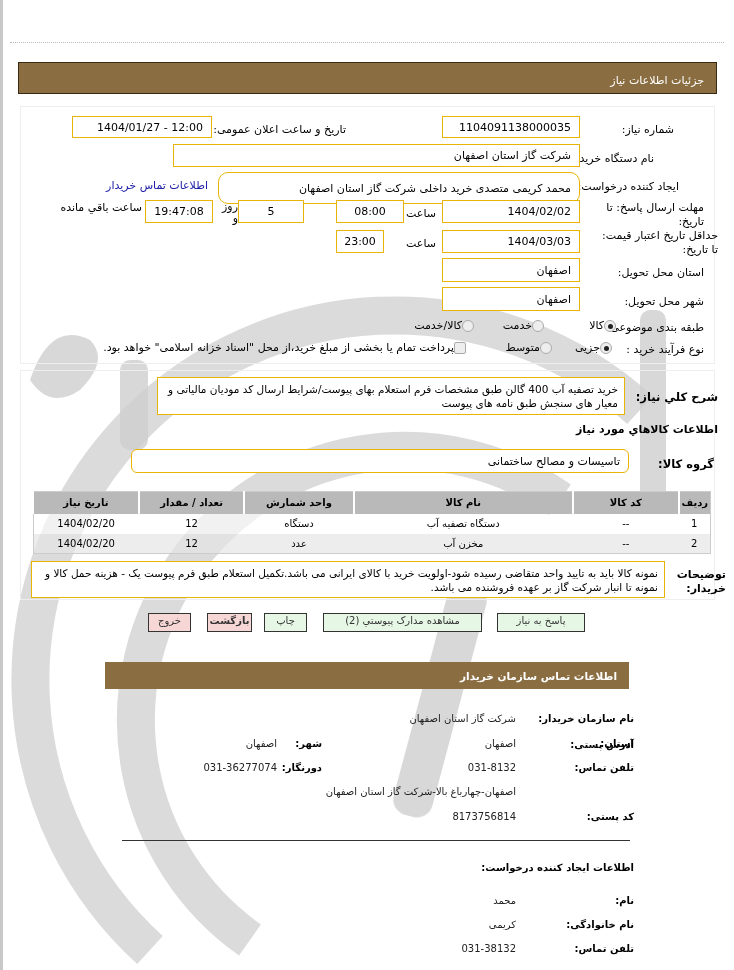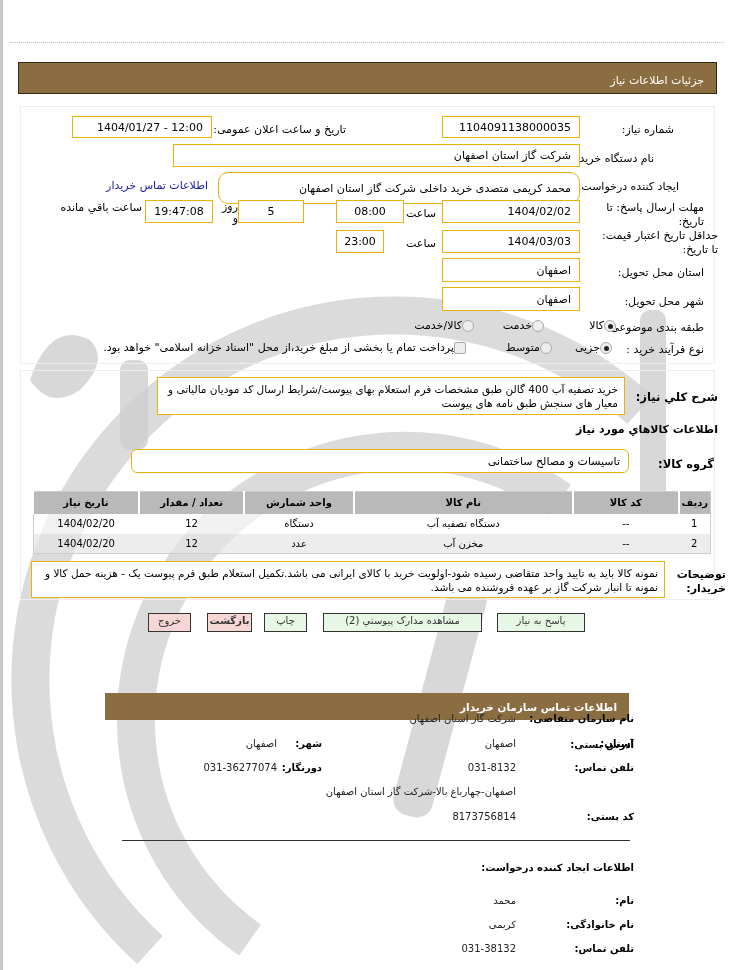--- a/index.html
+++ b/index.html
@@ -30,21 +30,21 @@
   table.items { position: absolute; left: 32px; top: 491px; width: 679px; border-collapse: collapse; z-index: 2; font-size: 10px; border: 1px solid #ccc; }
   table.items th { background: #b9b9b9; color: #000; font-weight: bold; height: 22px; border-left: 2px solid #fff; font-size: 10px; }
   table.items td { height: 20px; text-align: center; }
   table.items tr.r1 td { background: rgba(255,255,255,0.6); }
   table.items tr.r2 td { background: rgba(230,230,230,0.7); }
 
   .btn { position: absolute; height: 19px; border: 1px solid #333; font-size: 10px; display: flex; align-items: flex-start; justify-content: center; padding-top: 1px; cursor: pointer; z-index: 2; color: #333; overflow: hidden; }
   .btn.green { background: #e6f7e6; }
   .btn.red { background: #f7d6d6; }
 
-  .contact-header { position: absolute; left: 105px; top: 662px; width: 524px; height: 27px; background: #8b6d42; color: #fff; font-weight: bold; font-size: 10.5px; padding: 8px 12px 0 0; z-index: 2; margin-top: 31px; }
+  .contact-header { position: absolute; left: 105px; top: 662px; width: 524px; height: 27px; background: #8b6d42; color: #fff; font-weight: bold; font-size: 10.5px; padding: 8px 12px 0 0; z-index: 2; }
   .c-lbl { position: absolute; font-weight: bold; font-size: 10px; z-index: 2; white-space: nowrap; }
   .c-val { position: absolute; font-size: 10px; z-index: 2; white-space: nowrap; color: #222; }
   .hr { position: absolute; left: 122px; top: 840px; width: 508px; border-top: 1px solid #333; z-index: 2; }
 </style>
 </head>
 <body>
 
 <div class="left-bar"></div>
 <div class="dotted-top"></div>
 
@@ -166,21 +166,21 @@
 <div class="box" style="left:31px; top:561px; width:634px; height:37px; white-space:normal; align-items:flex-start; padding:4px 6px; line-height:14px; font-size:10.5px;">نمونه کالا باید به تایید واحد متقاضی رسیده شود-اولویت خرید با کالای ایرانی می باشد.تکمیل استعلام طبق فرم پیوست یک - هزینه حمل کالا و نمونه تا انبار شرکت گاز بر عهده فروشنده می باشد.</div>
 
 <div class="btn green" style="left:497px; top:613px; width:88px;">پاسخ به نیاز</div>
 <div class="btn green" style="left:323px; top:613px; width:159px;">مشاهده مدارک پیوستي (2)</div>
 <div class="btn green" style="left:264px; top:613px; width:43px;">چاپ</div>
 <div class="btn red" style="left:207px; top:613px; width:45px;font-weight:bold;">بازگشت</div>
 <div class="btn red" style="left:148px; top:613px; width:43px;">خروج</div>
 
 <div class="contact-header">اطلاعات تماس سازمان خریدار</div>
 
-<div class="c-lbl" style="right:100px; top:713px;">نام سازمان متقاضی:</div>
+<div class="c-lbl" style="right:100px; top:713px;">نام سازمان خریدار:</div>
 <div class="c-val" style="right:218px; top:713px;">شرکت گاز استان اصفهان</div>
 
 <div class="c-lbl" style="right:100px; top:738px;">استان:</div>
 <div class="c-val" style="right:218px; top:738px;">اصفهان</div>
 <div class="c-lbl" style="right:412px; top:738px;">شهر:</div>
 <div class="c-val" style="right:457px; top:738px;">اصفهان</div>
 
 <div class="c-lbl" style="right:100px; top:762px;">تلفن تماس:</div>
 <div class="c-val" style="right:218px; top:762px;">031-8132</div>
 <div class="c-lbl" style="right:412px; top:762px;">دورنگار:</div>

